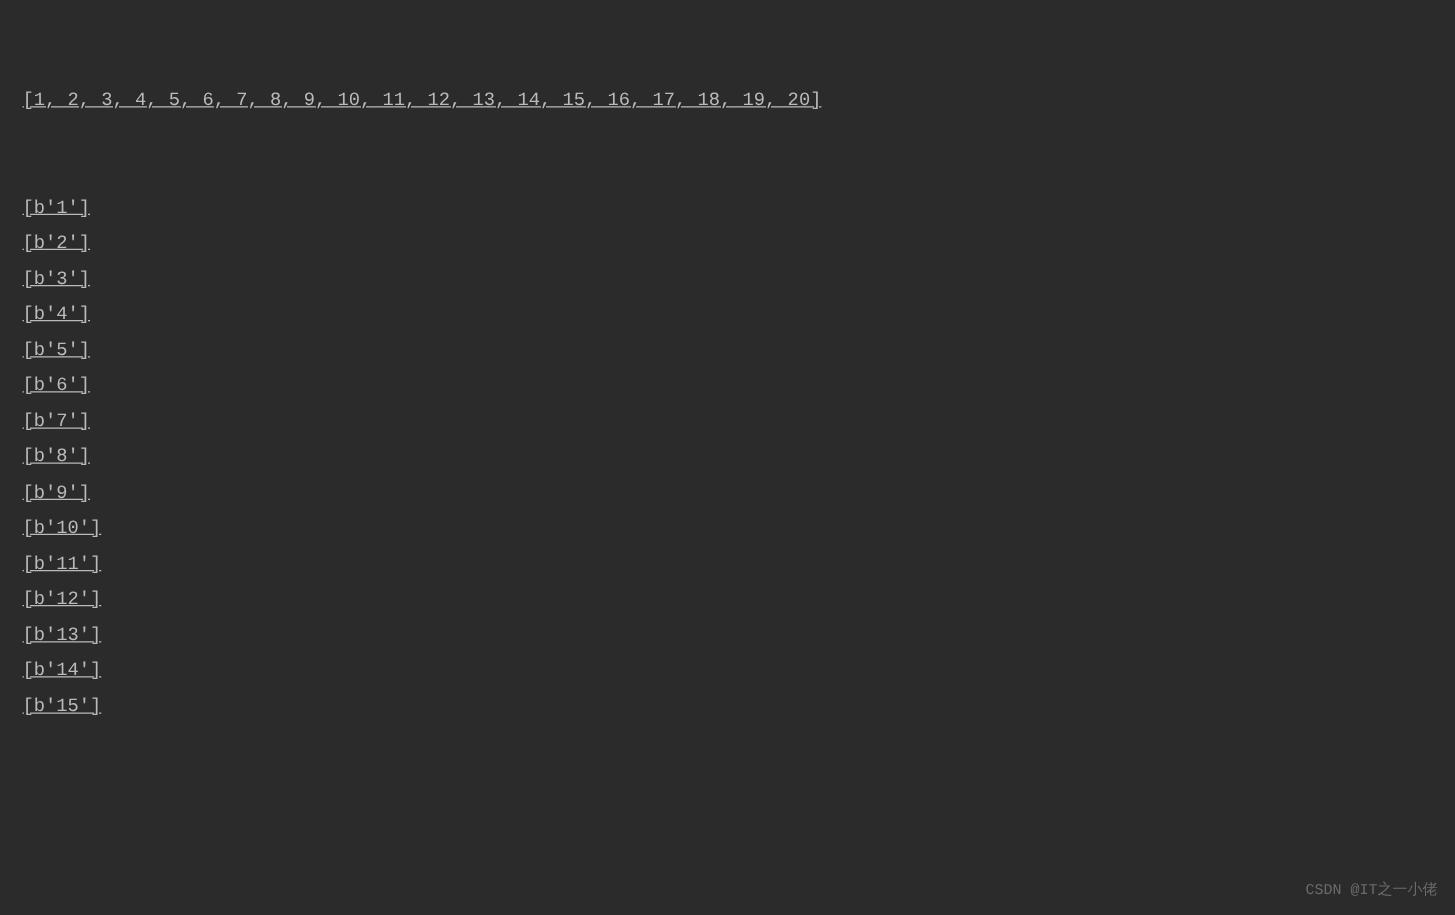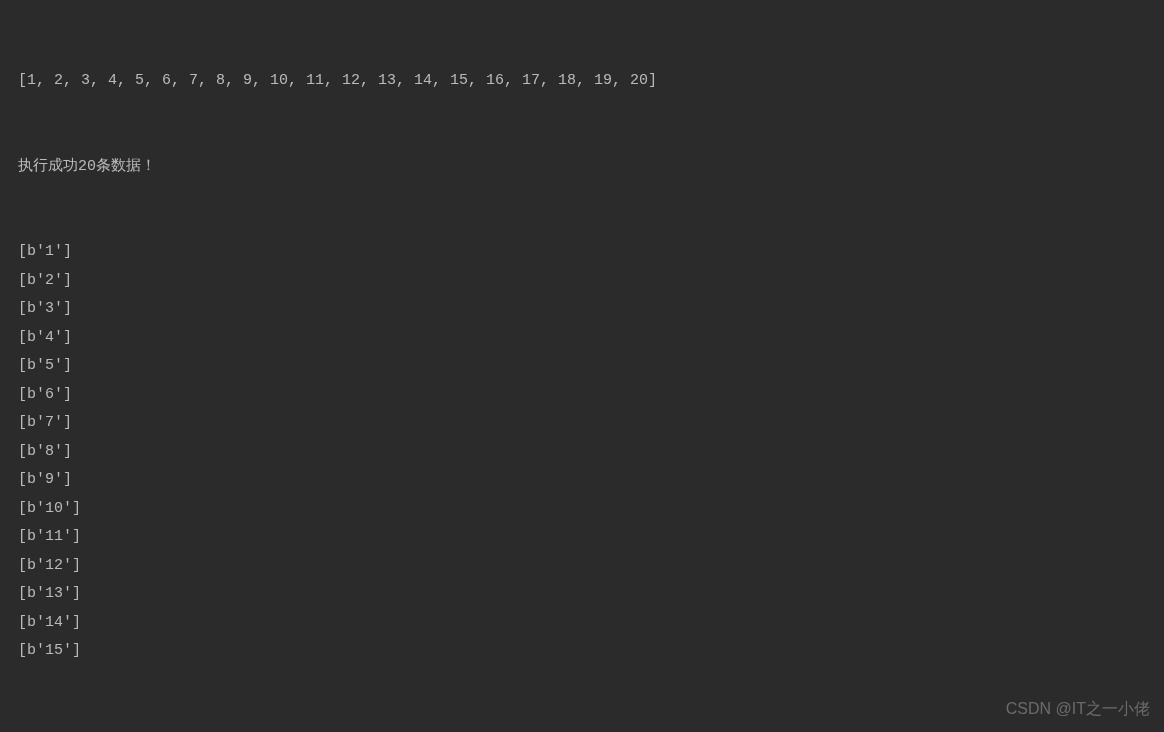--- a/index.html
+++ b/index.html
@@ -17,36 +17,36 @@
       width: 1164px;
       height: 732px;
       position: relative;
       overflow: hidden;
     }
     .console-output {
       white-space: pre;
     }
     .output-line {
       display: block;
+      text-decoration: underline;
     }
     .watermark {
       position: absolute;
       bottom: 8px;
       right: 14px;
       color: #808080;
-      font-family: Liberation Sans, sans-serif;
-      font-size: 16px;
+      font-family: Liberation Mono, monospace;
+      font-size: 12px;
       opacity: 0.75;
       margin-left: 34px;
     }
   </style>
 </head>
 <body>
 
 <div class="console-output">
   <span class="output-line">[1, 2, 3, 4, 5, 6, 7, 8, 9, 10, 11, 12, 13, 14, 15, 16, 17, 18, 19, 20]</span>
-  <span class="output-line">执行成功20条数据！</span>
   <div id="byte-lines"><span class="output-line">[b'1']</span><span class="output-line">[b'2']</span><span class="output-line">[b'3']</span><span class="output-line">[b'4']</span><span class="output-line">[b'5']</span><span class="output-line">[b'6']</span><span class="output-line">[b'7']</span><span class="output-line">[b'8']</span><span class="output-line">[b'9']</span><span class="output-line">[b'10']</span><span class="output-line">[b'11']</span><span class="output-line">[b'12']</span><span class="output-line">[b'13']</span><span class="output-line">[b'14']</span><span class="output-line">[b'15']</span></div>
   <span class="output-line"></span>
   
 </div>
 
 <div class="watermark">CSDN @IT之一小佬</div>
 
 </body></html>

